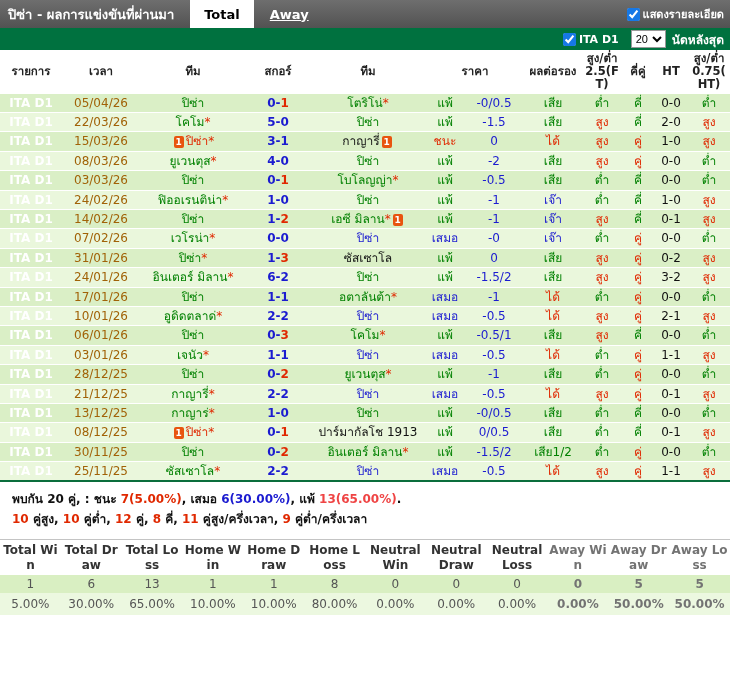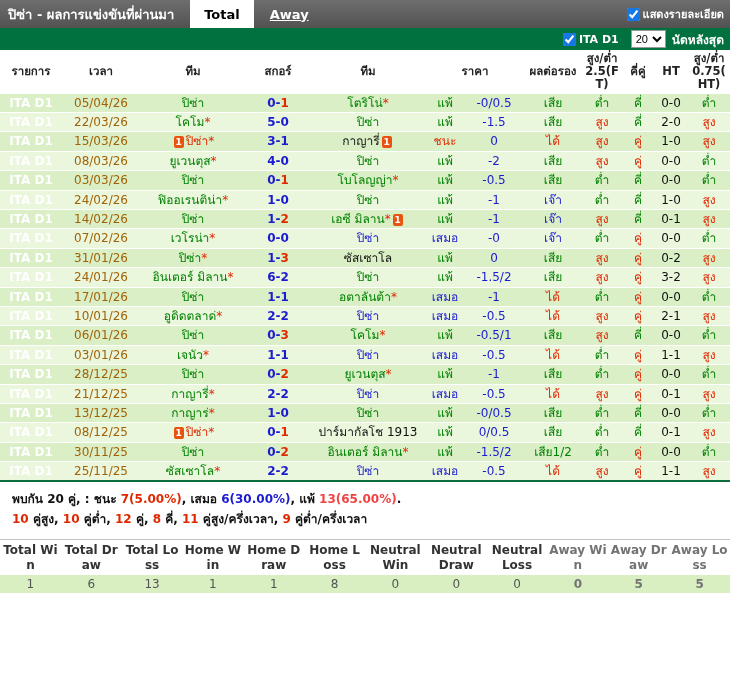--- a/index.html
+++ b/index.html
@@ -406,14 +406,28 @@
         <td>1</td>
         <td>1</td>
         <td>8</td>
         <td>0</td>
         <td>0</td>
         <td>0</td>
         <td class="away">0</td>
         <td class="away">5</td>
         <td class="away">5</td>
       </tr>
+    <tr id="stats-pct" class="pct">
+        <td>5.00%</td>
+        <td>30.00%</td>
+        <td>65.00%</td>
+        <td>10.00%</td>
+        <td>10.00%</td>
+        <td>80.00%</td>
+        <td>0.00%</td>
+        <td>0.00%</td>
+        <td>0.00%</td>
+        <td class="away">0.00%</td>
+        <td class="away">50.00%</td>
+        <td class="away">50.00%</td>
+      </tr>
   </tbody>
 </table>
 
 </body></html>

